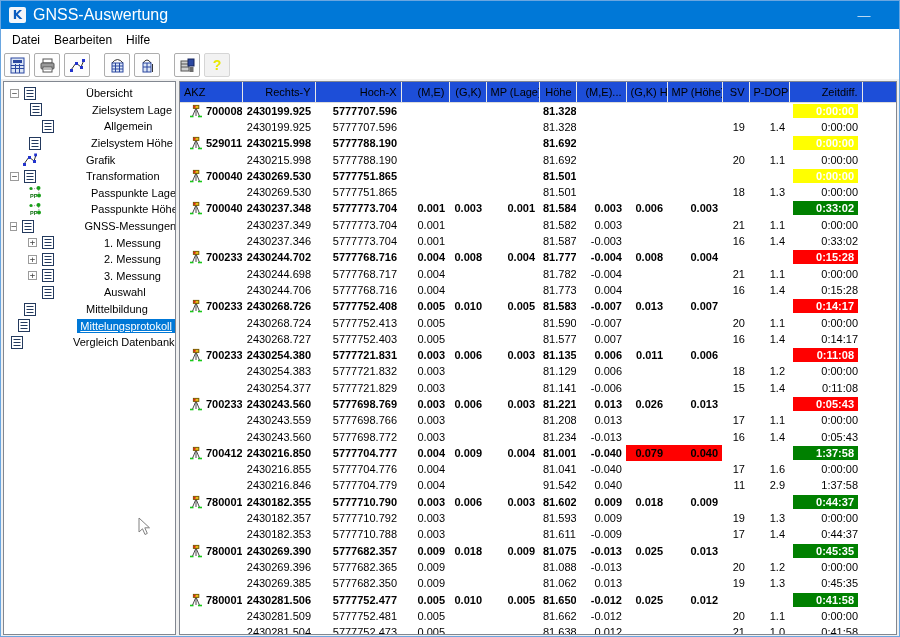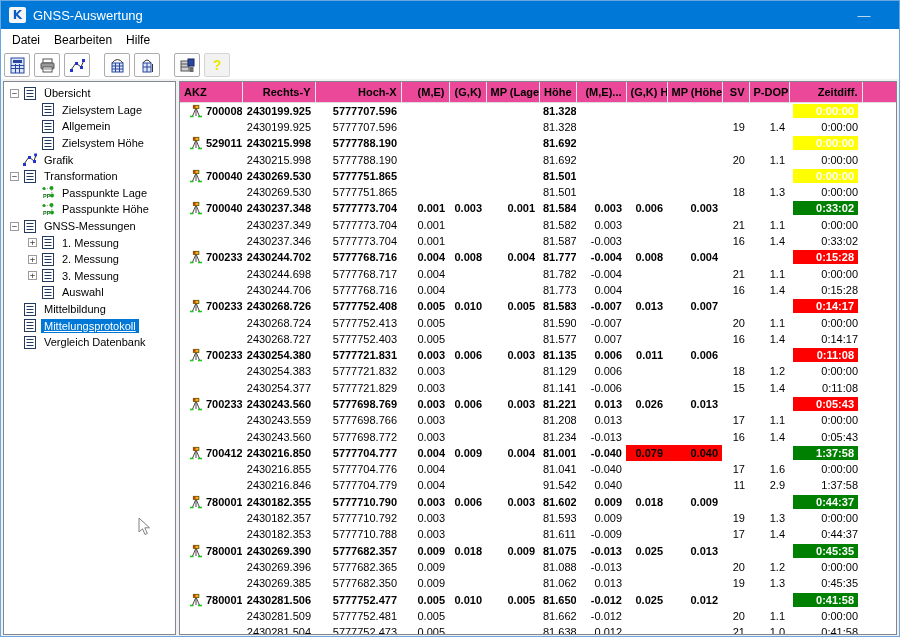--- a/index.html
+++ b/index.html
@@ -17,21 +17,21 @@
   .titlebar {
     height:28px; background:#0078d7; color:#fff;
     display:flex; align-items:center; flex:0 0 auto;
   }
   .app-icon {
     width:17px; height:16px; margin:0 7px 0 8px; background:#f4f6fa;
     border-radius:2px; color:#0b5cc0; font-weight:bold; font-size:12px;
     display:flex; align-items:center; justify-content:center;
     font-family:"DejaVu Sans", sans-serif;
   }
-  .title-text { font-size:13px; }
+  .title-text { font-size:16px; }
   .min-btn {
     margin-left:auto; margin-right:20px; font-size:13px; color:#cfe3f7;
     width:30px; text-align:center; cursor:default;
   }
   
   .menubar {
     height:22px; background:#ffffff; display:flex; align-items:center;
     font-size:12px; color:#000; padding-left:4px; flex:0 0 auto;
   }
   .menu-item { padding:2px 7px; }
@@ -56,32 +56,32 @@
   }
   .tree-row { height:16.6px; display:flex; align-items:center; white-space:nowrap; }
   .tw { display:inline-flex; align-items:center; justify-content:center; flex:0 0 auto; }
   .expander {
     width:9px; height:9px; border:1px solid #9b9b9b; background:#fff;
     font-size:9px; line-height:7px; text-align:center; color:#444;
     margin:0 4px 0 0; font-family:"DejaVu Sans Mono", monospace;
   }
   .exp-spacer { width:13px; }
   .tree-icon { width:14px; height:13px; margin-right:4px; }
-  .tree-label { padding:1px 3px; color:#000; }
+  .tree-label { padding:1px 3px; color:#000;margin-left:42px; }
   .tree-label.selected { background:#0078d7; color:#fff;text-decoration:underline; }
   
   .table-panel {
     flex:1 1 auto; margin:2px 2px 1px 2px; border:1px solid #828790;
     background:#fff; overflow:hidden;
   }
   table.grid { border-collapse:collapse; table-layout:fixed; width:721px; font-size:11px; }
   table.grid th {
-    height:20px; font-weight:bold; text-align:right; padding:0 4px;
+    height:20px; font-weight:normal; text-align:right; padding:0 4px;
     border-right:1px solid #e8e8e8; border-bottom:1px solid #dcdcdc;
-    white-space:nowrap; overflow:hidden; background:#ec4899;
+    white-space:nowrap; overflow:hidden; background:#1d4ed8;
   }
   table.grid th.left { text-align:left; }
   table.grid td {
     height:16.3px; padding:0 4px; text-align:right; white-space:nowrap;
     overflow:hidden; color:#000;
   }
   table.grid td.left { text-align:left; padding-left:9px; }
   tr.main-row td { font-weight:bold; }
   td.akz-cell { display:flex; align-items:center; gap:3px; border:none; height:16.3px; }
   td.zeit-cell { padding:0 0 0 2px; }

